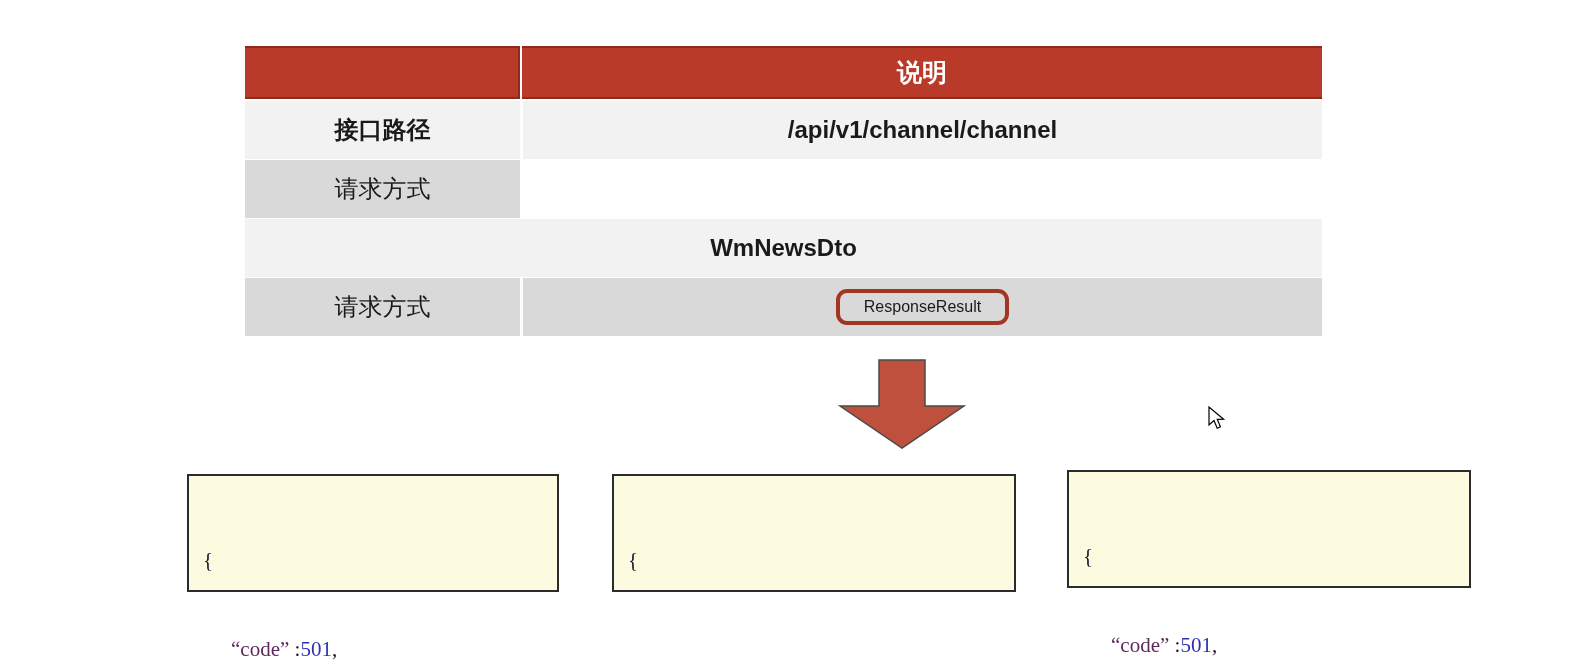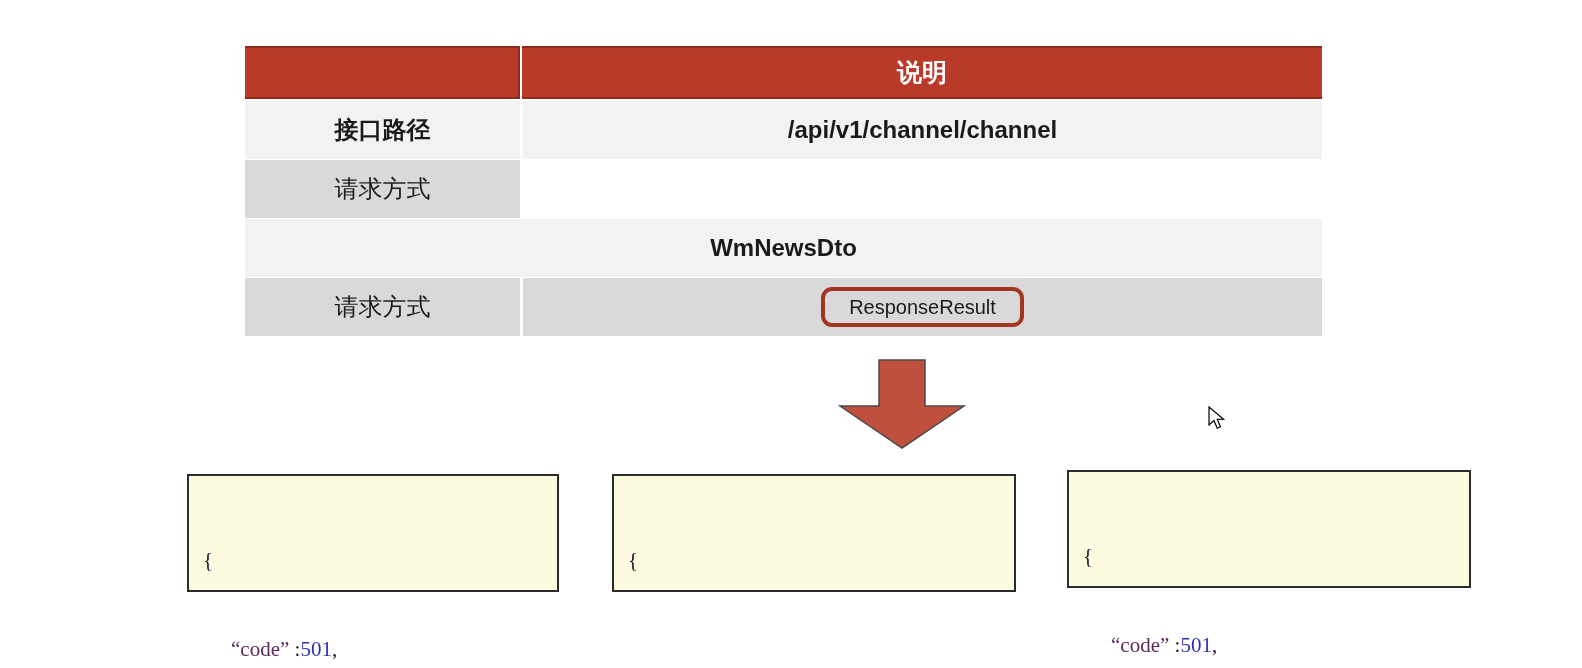--- a/index.html
+++ b/index.html
@@ -71,21 +71,21 @@
   .row-dark  .cell { background: #d9d9d9; }
 
   .value-highlight {
     display: inline-flex;
     align-items: center;
     justify-content: center;
     padding: 6px 24px;
     border: 4px solid #a33523;
     border-radius: 11px;
     line-height: 1;
-    font-size: 20px;
+    font-size: 16px;
     color: #1a1a1a;
     background: transparent;
   }
 
   
   .arrow-wrap {
     position: absolute;
     left: 838px;
     top: 358px;
     width: 128px;

